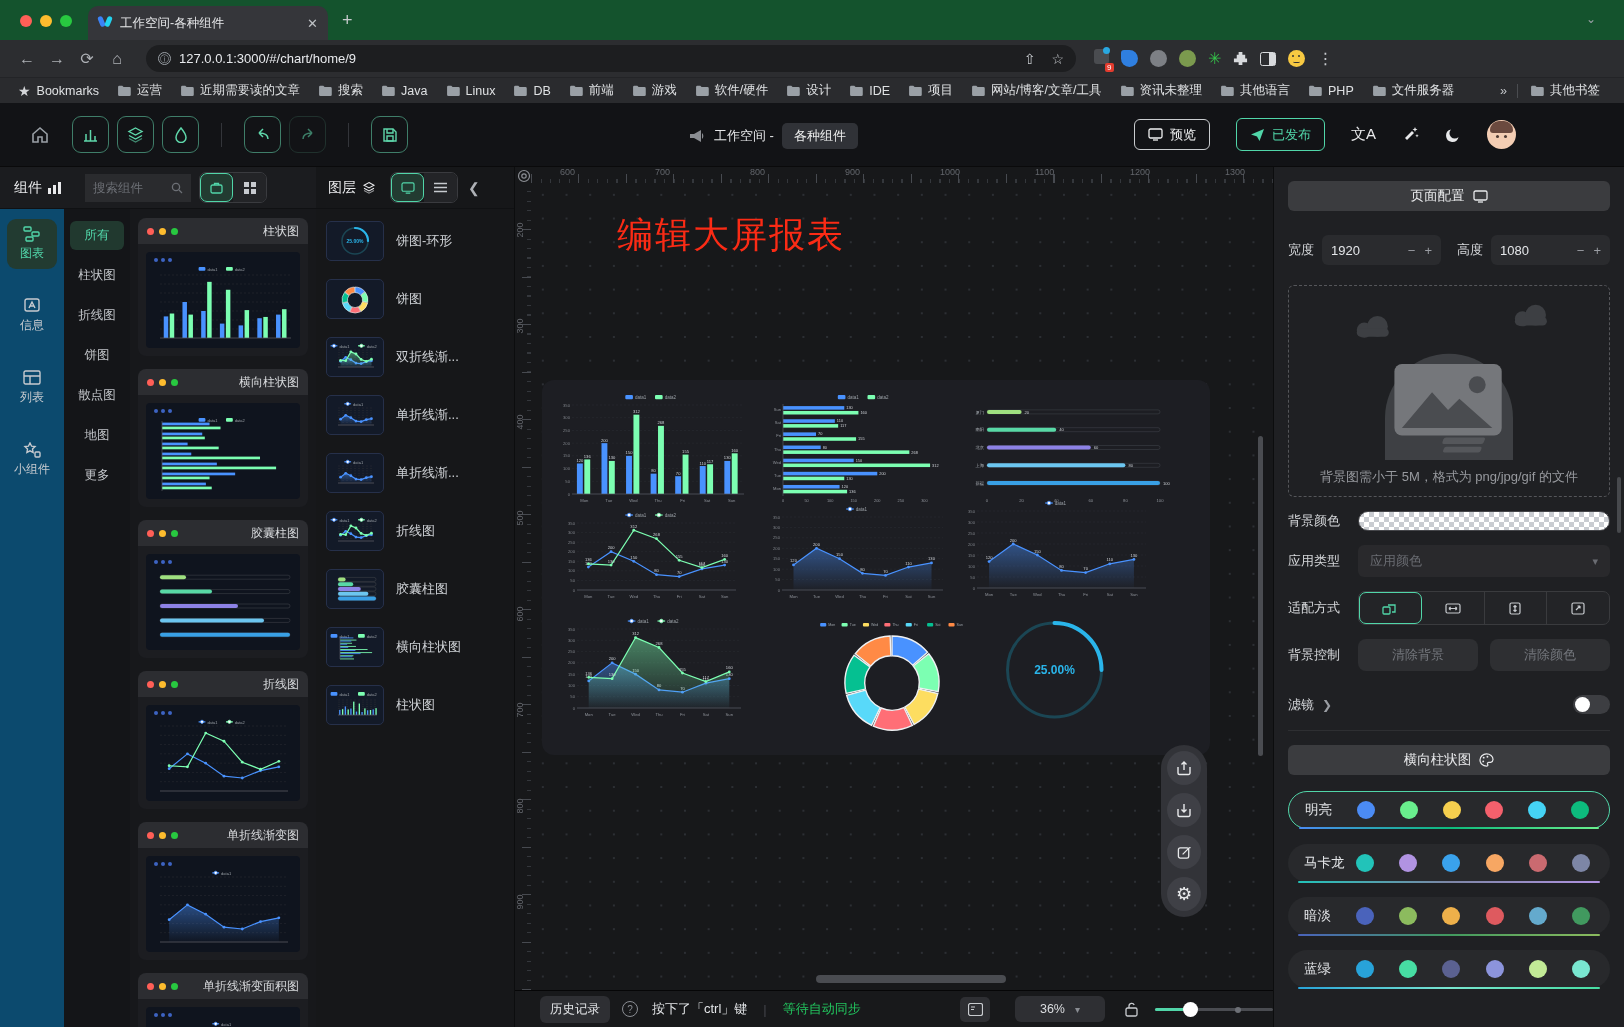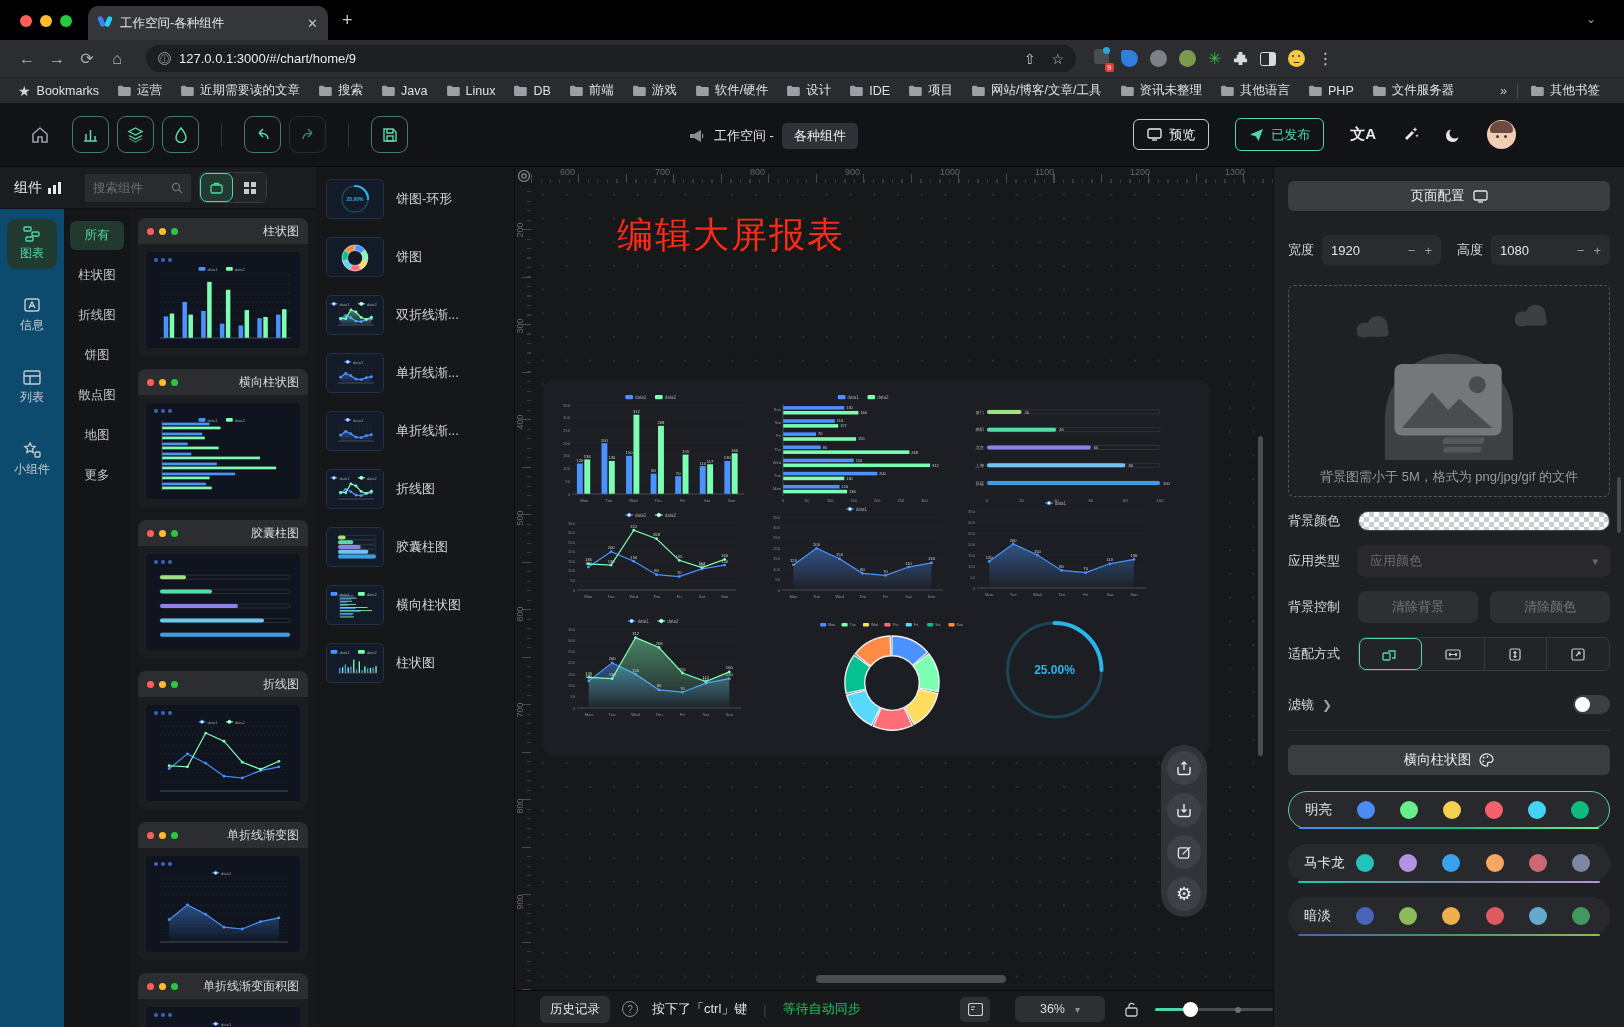--- a/index.html
+++ b/index.html
@@ -2,21 +2,21 @@
 <html><head>
 <meta charset="utf-8">
 <style>
   *{margin:0;padding:0;box-sizing:border-box}
   html,body{width:1624px;height:1027px;overflow:hidden;background:#101113;
     font-family:"Liberation Sans","DejaVu Sans",sans-serif;color:#d7d9dc}
   #app{position:relative;width:1624px;height:1027px;background:#17181a}
   svg{display:block;font-family:"Liberation Sans","DejaVu Sans",sans-serif}
 
   
-  .tabbar{position:absolute;left:0;top:0;width:100%;height:40px;background:#000000}
+  .tabbar{position:absolute;left:0;top:0;width:100%;height:40px;background:#14532d}
   .tl{position:absolute;top:15px;width:12px;height:12px;border-radius:50%}
   .tab{position:absolute;left:88px;top:6px;width:240px;height:34px;background:#35363a;
     border-radius:10px 10px 0 0;display:flex;align-items:center;padding:0 10px;gap:8px}
   .tab-title{font-size:12.5px;color:#e6e7e9;flex:1;white-space:nowrap;overflow:hidden}
   .tab-close{color:#bfc2c6;font-size:13px;cursor:pointer}
   .favicon{width:14px;height:14px;position:relative}
   .favicon i{position:absolute;width:5px;height:11px;border-radius:2.5px}
   .newtab{position:absolute;left:342px;top:10px;color:#c7cacd;font-size:18px;line-height:20px}
   .win-chev{position:absolute;right:28px;top:12px;color:#9aa0a6;font-size:12px}
   .navbar{position:absolute;left:0;top:40px;width:100%;height:37px;background:#2c2d30;
@@ -438,21 +438,21 @@
             <path d="M5 12 H10" stroke="#f0f1f2" stroke-width="1.3"></path>
           </svg>
         <span>预览</span>
       </span>
       <span class="btn-pub">
         <svg width="15" height="14" viewBox="0 0 15 14">
             <path d="M1 6.5 14 1 9.5 13 7 8.5 Z M7 8.5 14 1" fill="#51d6a9"></path>
           </svg>
         <span>已发布</span>
       </span>
-      <span class="ticon" style="font-weight:bold">文A</span>
+      <span class="ticon" style="font-weight:normal">文A</span>
       <span class="ticon">
         <svg width="17" height="17" viewBox="0 0 17 17">
             <g fill="#e8e9eb">
               <path d="M10 5 12 7 5 14 3 12 Z"></path>
               <path d="M13 1 l.7 1.8 L15.5 3.5 l-1.8.7 L13 6 l-.7-1.8 L10.5 3.5 l1.8-.7 Z"></path>
               <path d="M15 8 l.5 1.2 1.2.5 -1.2.5 L15 11.4 l-.5-1.2 -1.2-.5 1.2-.5 Z"></path>
             </g>
           </svg>
       </span>
       <span class="ticon">
@@ -776,20 +776,48 @@
                 <circle cx="108.57142857142856" cy="53.57142857142857" r="1.4" fill="#4992ff"></circle>
                 <circle cx="126.85714285714285" cy="49.85714285714286" r="1.4" fill="#4992ff"></circle>
                 <line x1="8" y1="74" x2="136" y2="74" stroke="#565a61" stroke-width="0.7"></line>
               </svg>
             </div></div>
         </div>
       </div>
     </div>
 
   <div class="layers">
+    <div class="layers-h">
+      <span class="lh-title">
+        <span>图层</span>
+        <svg width="14" height="13" viewBox="0 0 17 17">
+            <g stroke="#e8e9eb" stroke-width="1.4" fill="none">
+              <path d="M8.5 2 15 5.5 8.5 9 2 5.5 Z"></path>
+              <path d="M2 9.5 8.5 13 15 9.5"></path>
+              <path d="M2 12.5 8.5 16 15 12.5" opacity=".6"></path>
+            </g>
+          </svg>
+      </span>
+      <div class="tgl">
+        <span class="t on">
+          <svg width="14" height="12" viewBox="0 0 15 13">
+              <rect x="1" y="1" width="13" height="9" rx="1.5" fill="none" stroke="#51d6a9" stroke-width="1.3"></rect>
+              <path d="M5 12 H10" stroke="#51d6a9" stroke-width="1.3"></path>
+            </svg>
+        </span>
+        <span class="t">
+          <svg width="13" height="11" viewBox="0 0 13 11">
+              <g stroke="#c7cacf" stroke-width="1.4">
+                <path d="M0 1.5 H13 M0 5.5 H13 M0 9.5 H13"></path>
+              </g>
+            </svg>
+        </span>
+      </div>
+      <span class="collapse">❮</span>
+    </div>
     <div class="layer-list" id="layer-list">
         <div class="layer">
           <span class="thumb">
             <span class="chart">
               <svg width="50" height="32">
                 <circle cx="25" cy="16" r="13" fill="none" stroke="#1b4654" stroke-width="1.6"></circle>
                 <path d="M25,3 A13 13 0 0 1 38,16" fill="none" stroke="#2ab5ea" stroke-width="2.2" stroke-linecap="round"></path>
                 <text x="25" y="17.8" font-size="5" fill="#2ab5ea" text-anchor="middle" font-weight="bold">25.00%</text>
               </svg>
             </span>
@@ -1631,25 +1659,20 @@
       <span class="swatch"></span>
     </div>
     <div class="crow">
       <span class="lab">应用类型</span>
       <span class="sel">
         <span>应用颜色</span>
           <i>▾</i>
       </span>
     </div>
     <div class="crow">
-      <span class="lab">背景控制</span>
-      <span class="gbtn">清除背景</span>
-      <span class="gbtn">清除颜色</span>
-    </div>
-    <div class="crow">
       <span class="lab">适配方式</span>
       <span class="segs">
         <span class="seg on">
           <svg width="15" height="13" viewBox="0 0 15 13">
               <g fill="none" stroke="#51d6a9" stroke-width="1.3">
                 <rect x="1" y="5" width="7" height="7" rx="1"></rect>
                 <path d="M6 3 H13 V10 H10"></path>
               </g>
             </svg>
         </span>
@@ -1671,20 +1694,25 @@
         </span>
         <span class="seg">
           <svg width="14" height="13" viewBox="0 0 14 13">
               <g fill="none" stroke="#c9ccd0" stroke-width="1.2">
                 <rect x="1" y="1" width="12" height="11" rx="1.5"></rect>
                 <path d="M5 8 9 4 M9 4 h-2.5 M9 4 v2.5"></path>
               </g>
             </svg>
         </span>
       </span>
+    </div>
+    <div class="crow">
+      <span class="lab">背景控制</span>
+      <span class="gbtn">清除背景</span>
+      <span class="gbtn">清除颜色</span>
     </div>
     <div class="filter-row">
       <span class="lab">滤镜</span>
       <span class="chev">❯</span>
       <span class="switch"></span>
     </div>
     <div class="hr"></div>
     <div class="big-btn">
       <span>横向柱状图</span>
       <svg width="15" height="14" viewBox="0 0 16 15">
@@ -1726,17 +1754,29 @@
           <span class="tdots">
             <span class="tdot" style="background:#4a63bb"></span>
             <span class="tdot" style="background:#8cbb5e"></span>
             <span class="tdot" style="background:#eeb04a"></span>
             <span class="tdot" style="background:#de5a5f"></span>
             <span class="tdot" style="background:#64aacd"></span>
             <span class="tdot" style="background:#41995f"></span>
           </span>
           <span class="ul" style="background:linear-gradient(90deg,#4a63bb,#41995f,#8cbb5e)"></span>
         </div>
+        <div class="theme-row">
+          <span class="theme-name">蓝绿</span>
+          <span class="tdots">
+            <span class="tdot" style="background:#28a3d9"></span>
+            <span class="tdot" style="background:#47dda3"></span>
+            <span class="tdot" style="background:#5b6191"></span>
+            <span class="tdot" style="background:#8c94dc"></span>
+            <span class="tdot" style="background:#c2ea96"></span>
+            <span class="tdot" style="background:#79e6d0"></span>
+          </span>
+          <span class="ul" style="background:linear-gradient(90deg,#28a3d9,#79e6d0,#47dda3)"></span>
+        </div>
       </div>
     <div class="cfg-scroll"></div>
   </div>
 
 </div>
 
 </body></html>

